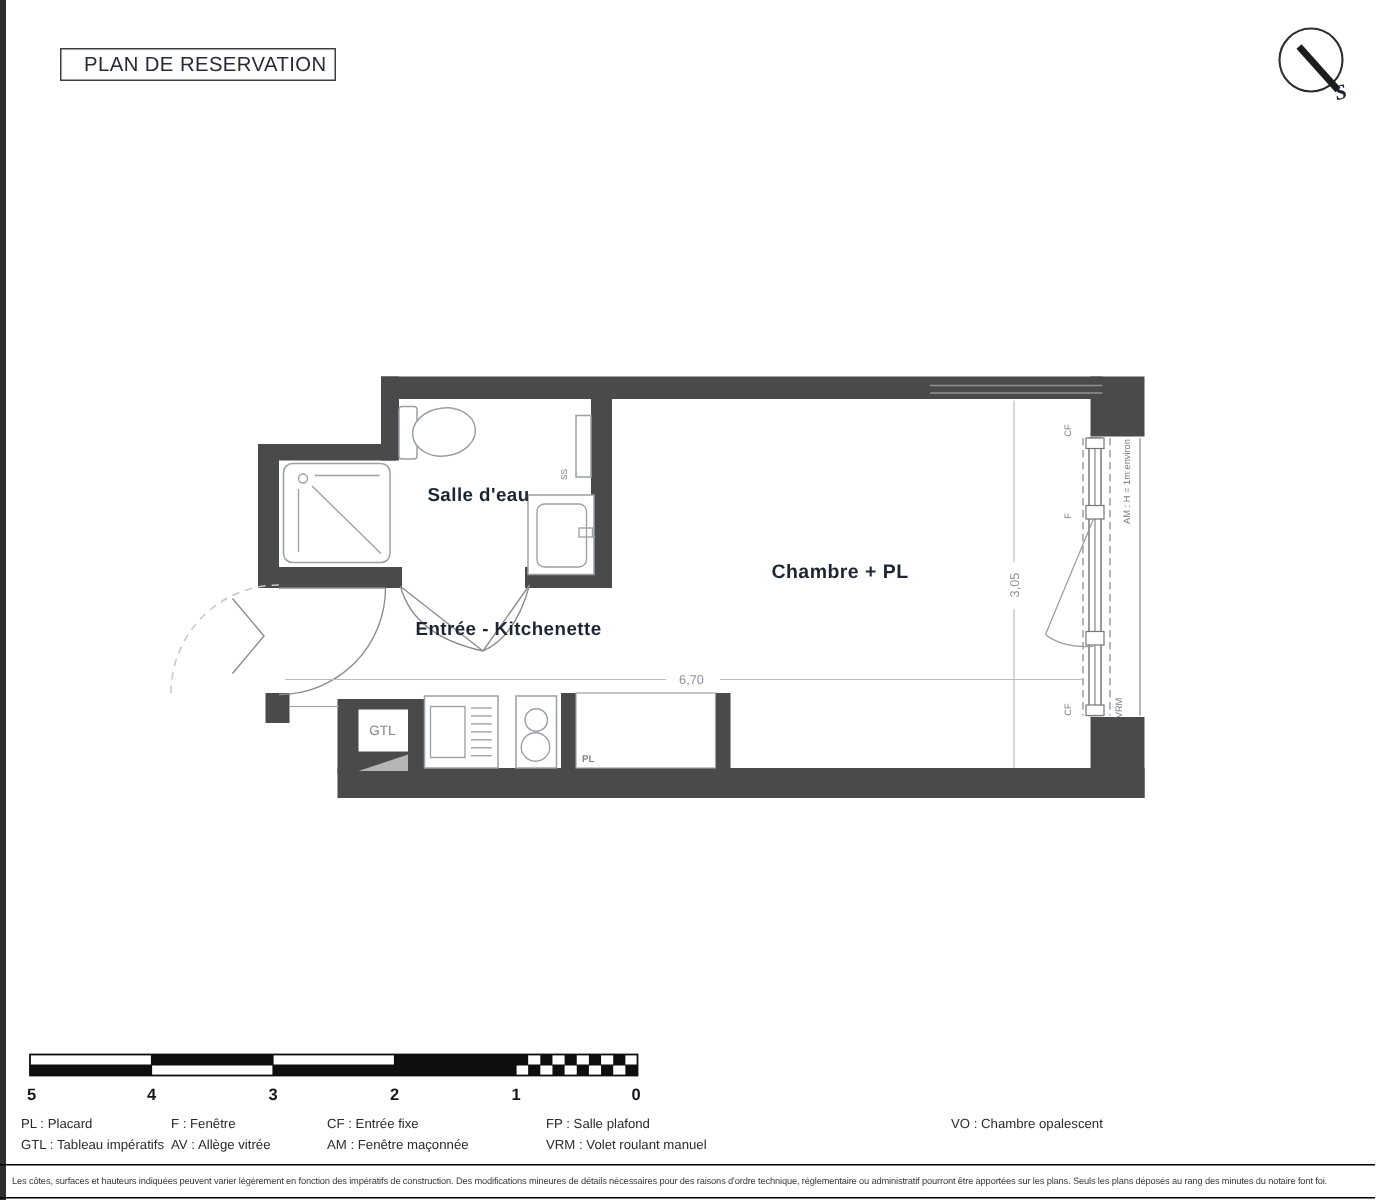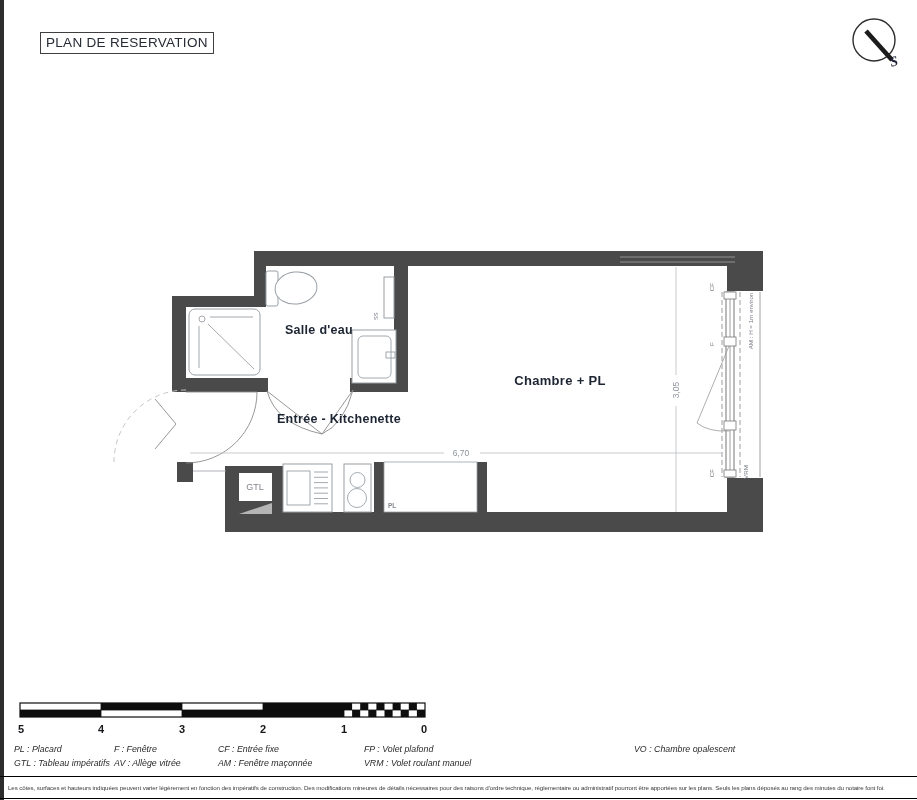--- a/index.html
+++ b/index.html
@@ -1,37 +1,37 @@
 <!DOCTYPE html>
 <html><head>
 <meta charset="utf-8">
 <style>
   html,body{margin:0;padding:0;background:#fff;}
   #page{position:relative;width:917px;height:800px;background:#ffffff;overflow:hidden;
         font-family:"Liberation Sans",sans-serif;}
   #left-strip{position:absolute;left:0;top:0;width:4px;height:800px;background:#2d2d2d;}
   #title-box{position:absolute;left:40px;top:32px;border:1.5px solid #3f3f3f;
-             padding:2px 5px 3px 5px;font-size:13.5px;letter-spacing:.3px;color:#262b36;}
+             padding:2px 5px 3px 15px;font-size:13.5px;letter-spacing:.3px;color:#262b36;}
   svg{position:absolute;left:0;top:0;}
   .wall{fill:#4a4a4a;}
   .fx{fill:#ffffff;stroke:#9aa0a6;stroke-width:1;}
   .thin{fill:none;stroke:#9aa0a6;stroke-width:.9;}
   .door{fill:none;stroke:#8b8b8b;stroke-width:.9;}
   .dash{fill:none;stroke:#9aa0a6;stroke-width:1;stroke-dasharray:5 3;}
   .dashlight{fill:none;stroke:#c6c6c6;stroke-width:1;stroke-dasharray:5 4;}
   .dimline{stroke:#b9bdc2;stroke-width:.8;}
   .t-room{font:700 12.5px "Liberation Sans",sans-serif;fill:#1d2533;letter-spacing:.3px;}
   .t-dim{font:400 8.5px "Liberation Sans",sans-serif;fill:#8d939c;}
   .t-tiny{font:400 6.2px "Liberation Sans",sans-serif;fill:#757a82;}
   .t-gtl{font:400 9px "Liberation Sans",sans-serif;fill:#82868d;}
   .t-pl{font:700 6.5px "Liberation Sans",sans-serif;fill:#82868d;}
   .t-num{font:700 11px "Liberation Sans",sans-serif;fill:#15171a;}
   .t-s{font:italic 700 14px "Liberation Serif",serif;fill:#1b1f33;}
   #legend{position:absolute;left:0;top:742px;width:917px;height:34px;font-size:8.8px;color:#2a2a2a;}
-  .leg-col{position:absolute;top:0;font-style:italic;}
+  .leg-col{position:absolute;top:0;}
   .leg-col div{line-height:14px;white-space:nowrap;}
   #disclaimer{position:absolute;left:0;top:776px;width:917px;height:21px;
               border-top:1px solid #000;border-bottom:1.5px solid #000;
               display:flex;align-items:center;}
   #disclaimer span{display:block;padding-left:8px;font-size:6.2px;letter-spacing:-.1px;
               color:#3a3a3a;white-space:nowrap;overflow:hidden;}
 </style>
 </head>
 <body>
 
@@ -216,21 +216,21 @@
     </div>
     <div class="leg-col" style="left:114px">
       <div>F : Fenêtre</div>
       <div>AV : Allège vitrée</div>
     </div>
     <div class="leg-col" style="left:218px">
       <div>CF : Entrée fixe</div>
       <div>AM : Fenêtre maçonnée</div>
     </div>
     <div class="leg-col" style="left:364px">
-      <div>FP : Volet plafond</div>
+      <div>FP : Salle plafond</div>
       <div>VRM : Volet roulant manuel</div>
     </div>
     <div class="leg-col" style="left:634px">
       <div></div>
       <div>VO : Chambre opalescent</div>
     </div>
   </div>
 
   <div id="disclaimer">
     <span>Les côtes, surfaces et hauteurs indiquées peuvent varier légèrement en fonction des impératifs de construction. Des modifications mineures de détails nécessaires pour des raisons d'ordre technique, réglementaire ou administratif pourront être apportées sur les plans. Seuls les plans déposés au rang des minutes du notaire font foi.</span>

